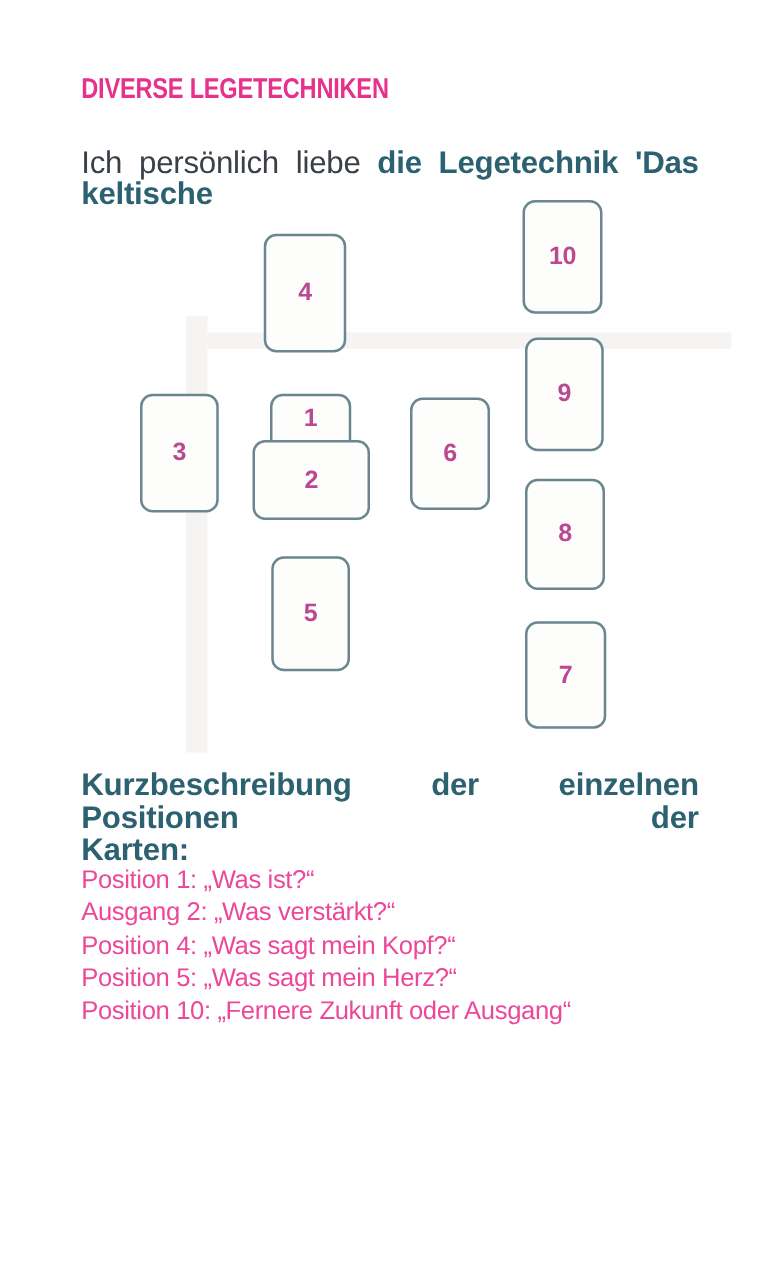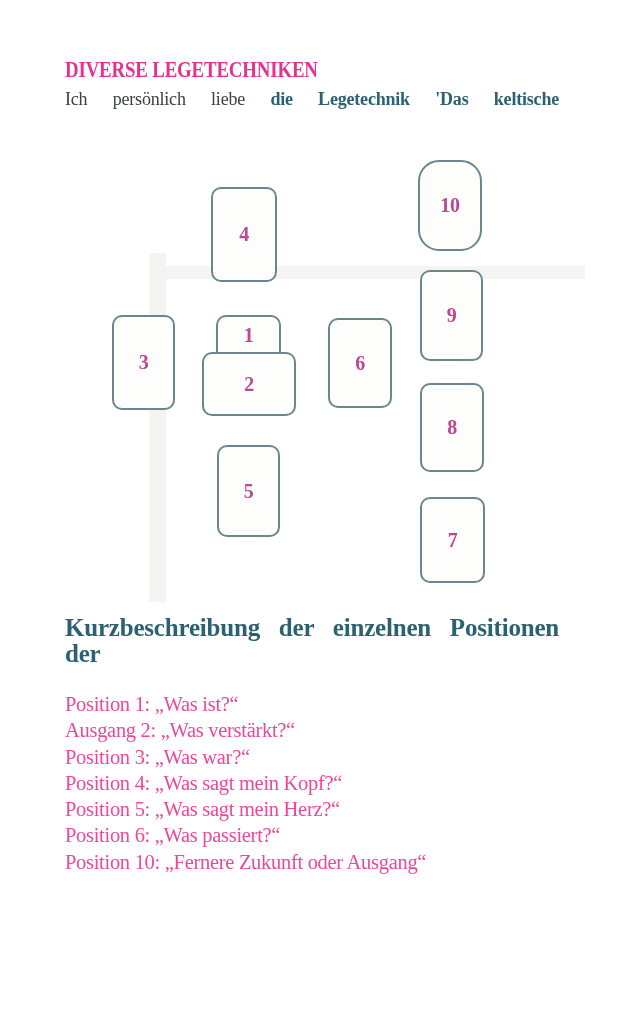--- a/index.html
+++ b/index.html
@@ -2,38 +2,38 @@
 <html lang="de"><head>
 <meta charset="utf-8">
 <style>
   html, body { margin: 0; padding: 0; background: #ffffff; }
   .page {
     position: relative;
     width: 618px;
     height: 1012px;
     background: #ffffff;
     overflow: hidden;
-    font-family: Liberation Serif, serif;
+    font-family: Liberation Sans, sans-serif;
   }
 
   
   .wm { position: absolute; background: #f5f4f2; }
   .wm-v { left: 149px; top: 253px; width: 17px; height: 349px; }
   .wm-h { left: 166px; top: 266px; width: 419px; height: 13px; }
 
   .title {
     position: absolute; left: 65px; top: 57px;
     font-size: 23px; font-weight: bold; color: #e6318d;
     letter-spacing: -0.2px; white-space: nowrap;
     transform: scaleX(0.82); transform-origin: left center;
   }
 
   .intro {
-    position: absolute; left: 65px; top: 87px; width: 494px;
-    font-size: 18px; line-height: 25px; color: #3a4047;
+    position: absolute; left: 65px; top: 118px; width: 494px;
+    font-size: 25px; line-height: 25px; color: #3a4047;
     letter-spacing: -0.2px;
   }
   .jline { text-align: justify; text-align-last: justify; }
   .teal-bold { color: #2b6170; font-weight: bold; }
 
   .card {
     position: absolute; box-sizing: border-box;
     background: #fdfdfc;
     border: 2px solid #6a8790;
     border-radius: 10px;
@@ -44,21 +44,21 @@
   .c1  { left: 216px; top: 315px; width: 65px; height: 88px; z-index: 1; align-items: flex-start; }
   .c1 .num { padding-top: 7px; }
   .c2  { left: 202px; top: 352px; width: 94px; height: 64px; z-index: 2; }
   .c3  { left: 112px; top: 315px; width: 63px; height: 95px; }
   .c4  { left: 211px; top: 187px; width: 66px; height: 95px; }
   .c5  { left: 217px; top: 445px; width: 63px; height: 92px; }
   .c6  { left: 328px; top: 318px; width: 64px; height: 90px; }
   .c7  { left: 420px; top: 497px; width: 65px; height: 86px; }
   .c8  { left: 420px; top: 383px; width: 64px; height: 89px; }
   .c9  { left: 420px; top: 270px; width: 63px; height: 91px; }
-  .c10 { left: 418px; top: 160px; width: 64px; height: 91px; border-radius: 21px; }
+  .c10 { left: 418px; top: 160px; width: 64px; height: 91px; }
 
   .h2 {
     position: absolute; left: 65px; top: 615px; width: 494px;
     font-size: 25px; line-height: 26px; font-weight: bold;
     color: #2b6170; letter-spacing: -0.2px;
   }
 
   .plist {
     position: absolute; left: 65px; top: 691px;
     font-size: 20.5px; line-height: 26.3px; color: #ec4899;
@@ -106,25 +106,24 @@
     </div>
   <div class="card c9">
       <span class="num">9</span>
     </div>
   <div class="card c10">
       <span class="num">10</span>
     </div>
 
   <div class="h2">
     <div class="jline">Kurzbeschreibung der einzelnen Positionen der</div>
+    <div>Karten:</div>
   </div>
 
   <div class="plist">
     <div class="pitem">Position 1: „Was ist?“</div>
     <div class="pitem">Ausgang 2: „Was verstärkt?“</div>
-    <div class="pitem">Position 3: „Was war?“</div>
     <div class="pitem">Position 4: „Was sagt mein Kopf?“</div>
     <div class="pitem">Position 5: „Was sagt mein Herz?“</div>
-    <div class="pitem">Position 6: „Was passiert?“</div>
     <div class="pitem">Position 10: „Fernere Zukunft oder Ausgang“</div>
   </div>
 
 </div>
 
 </body></html>

